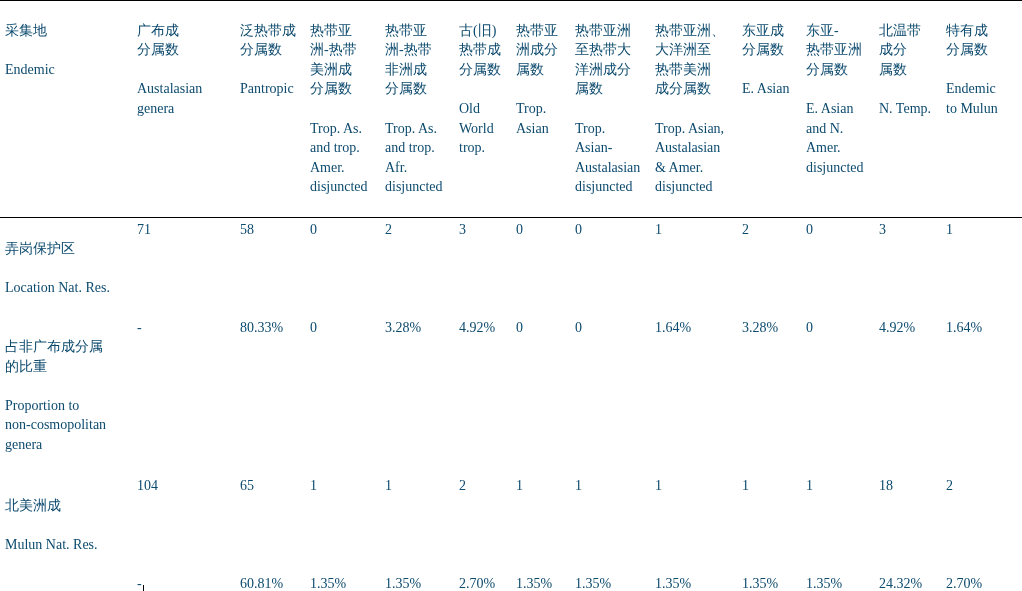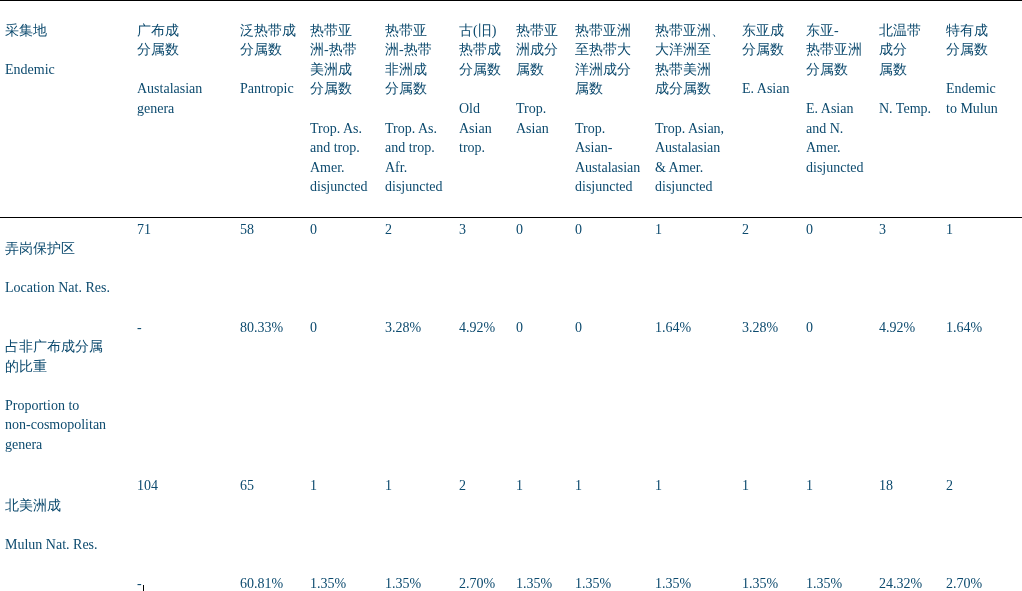--- a/index.html
+++ b/index.html
@@ -130,21 +130,21 @@
           <span class="en">Trop. As.
 and trop.
 Afr.
 disjuncted</span>
         </th>
         <th>
           <span class="zh">古(旧)
 热带成
 分属数</span>
           <span class="en">Old
-Asian
+World
 trop.</span>
         </th>
         <th>
           <span class="zh">热带亚
 洲成分
 属数</span>
           <span class="en">Trop.
 Asian</span>
         </th>
         <th>

